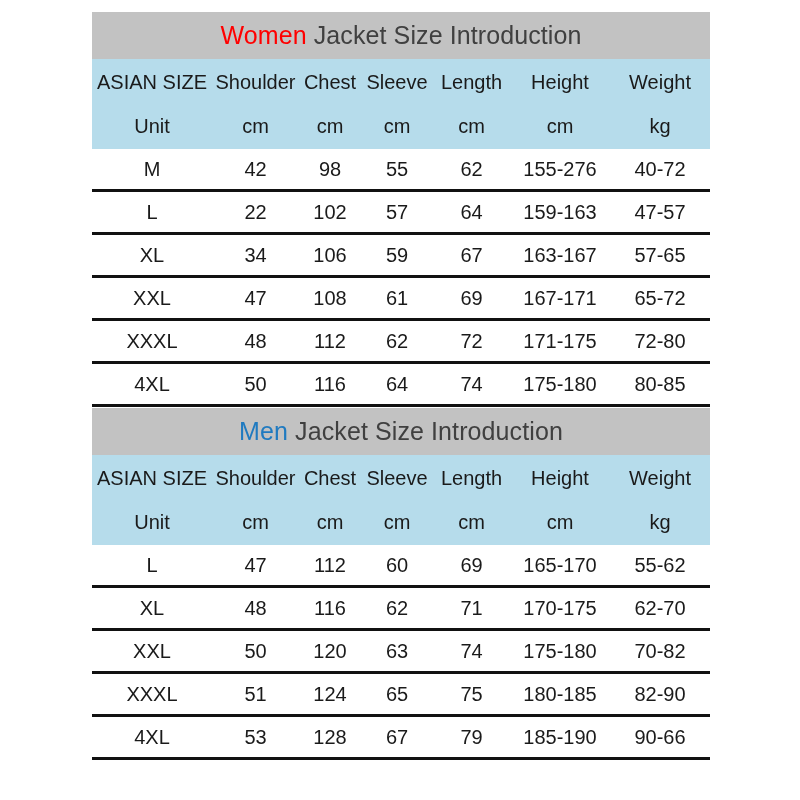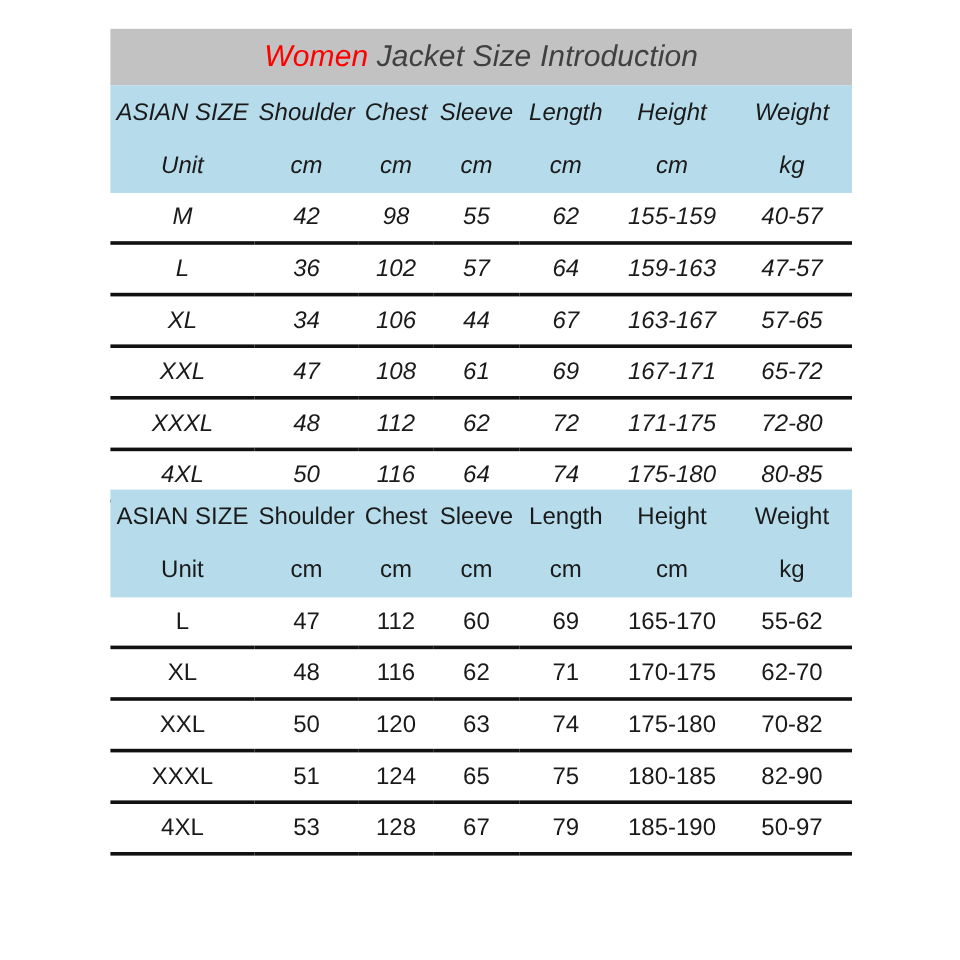--- a/index.html
+++ b/index.html
@@ -22,21 +22,21 @@
     height: 800px;
     box-sizing: border-box;
   }
 
   .size-table {
     position: absolute;
     left: 92px;
     width: 618px;
   }
 
-  .size-table.women { top: 24px; font-style: italic; }
+  .size-table.women { top: 12px; }
   .size-table.men   { top: 408px; }
 
   
   .title-band {
     height: 47px;
     background: #c2c2c2;
     display: flex;
     align-items: center;
     justify-content: center;
   }
@@ -134,37 +134,37 @@
     </div>
 
     <table class="grid body-grid">
       <tbody>
           <tr class="data-row">
             <td class="col-size">M</td>
             <td class="col-shoulder">42</td>
             <td class="col-chest">98</td>
             <td class="col-sleeve">55</td>
             <td class="col-length">62</td>
-            <td class="col-height">155-159</td>
-            <td class="col-weight">40-57</td>
+            <td class="col-height">155-276</td>
+            <td class="col-weight">40-72</td>
           </tr>
           <tr class="data-row">
             <td class="col-size">L</td>
-            <td class="col-shoulder">36</td>
+            <td class="col-shoulder">22</td>
             <td class="col-chest">102</td>
             <td class="col-sleeve">57</td>
             <td class="col-length">64</td>
             <td class="col-height">159-163</td>
             <td class="col-weight">47-57</td>
           </tr>
           <tr class="data-row">
             <td class="col-size">XL</td>
             <td class="col-shoulder">34</td>
             <td class="col-chest">106</td>
-            <td class="col-sleeve">44</td>
+            <td class="col-sleeve">59</td>
             <td class="col-length">67</td>
             <td class="col-height">163-167</td>
             <td class="col-weight">57-65</td>
           </tr>
           <tr class="data-row">
             <td class="col-size">XXL</td>
             <td class="col-shoulder">47</td>
             <td class="col-chest">108</td>
             <td class="col-sleeve">61</td>
             <td class="col-length">69</td>
@@ -188,20 +188,25 @@
             <td class="col-length">74</td>
             <td class="col-height">175-180</td>
             <td class="col-weight">80-85</td>
           </tr>
         </tbody>
     </table>
   </section>
 
   <section class="size-table men">
 
+    <div class="title-band">
+      <div class="title-text">
+        <span class="title-accent men-accent">Men</span><span> Jacket Size Introduction</span>
+      </div>
+    </div>
 
     <div class="header-band">
       <table class="grid">
         <tbody>
             <tr>
           <th class="col-size">ASIAN SIZE</th>
           <th class="col-shoulder">Shoulder</th>
           <th class="col-chest">Chest</th>
           <th class="col-sleeve">Sleeve</th>
           <th class="col-length">Length</th>
@@ -259,19 +264,19 @@
             <td class="col-height">180-185</td>
             <td class="col-weight">82-90</td>
           </tr>
           <tr class="data-row">
             <td class="col-size">4XL</td>
             <td class="col-shoulder">53</td>
             <td class="col-chest">128</td>
             <td class="col-sleeve">67</td>
             <td class="col-length">79</td>
             <td class="col-height">185-190</td>
-            <td class="col-weight">50-97</td>
+            <td class="col-weight">90-66</td>
           </tr>
         </tbody>
     </table>
   </section>
 
 </div>
 
 </body></html>

